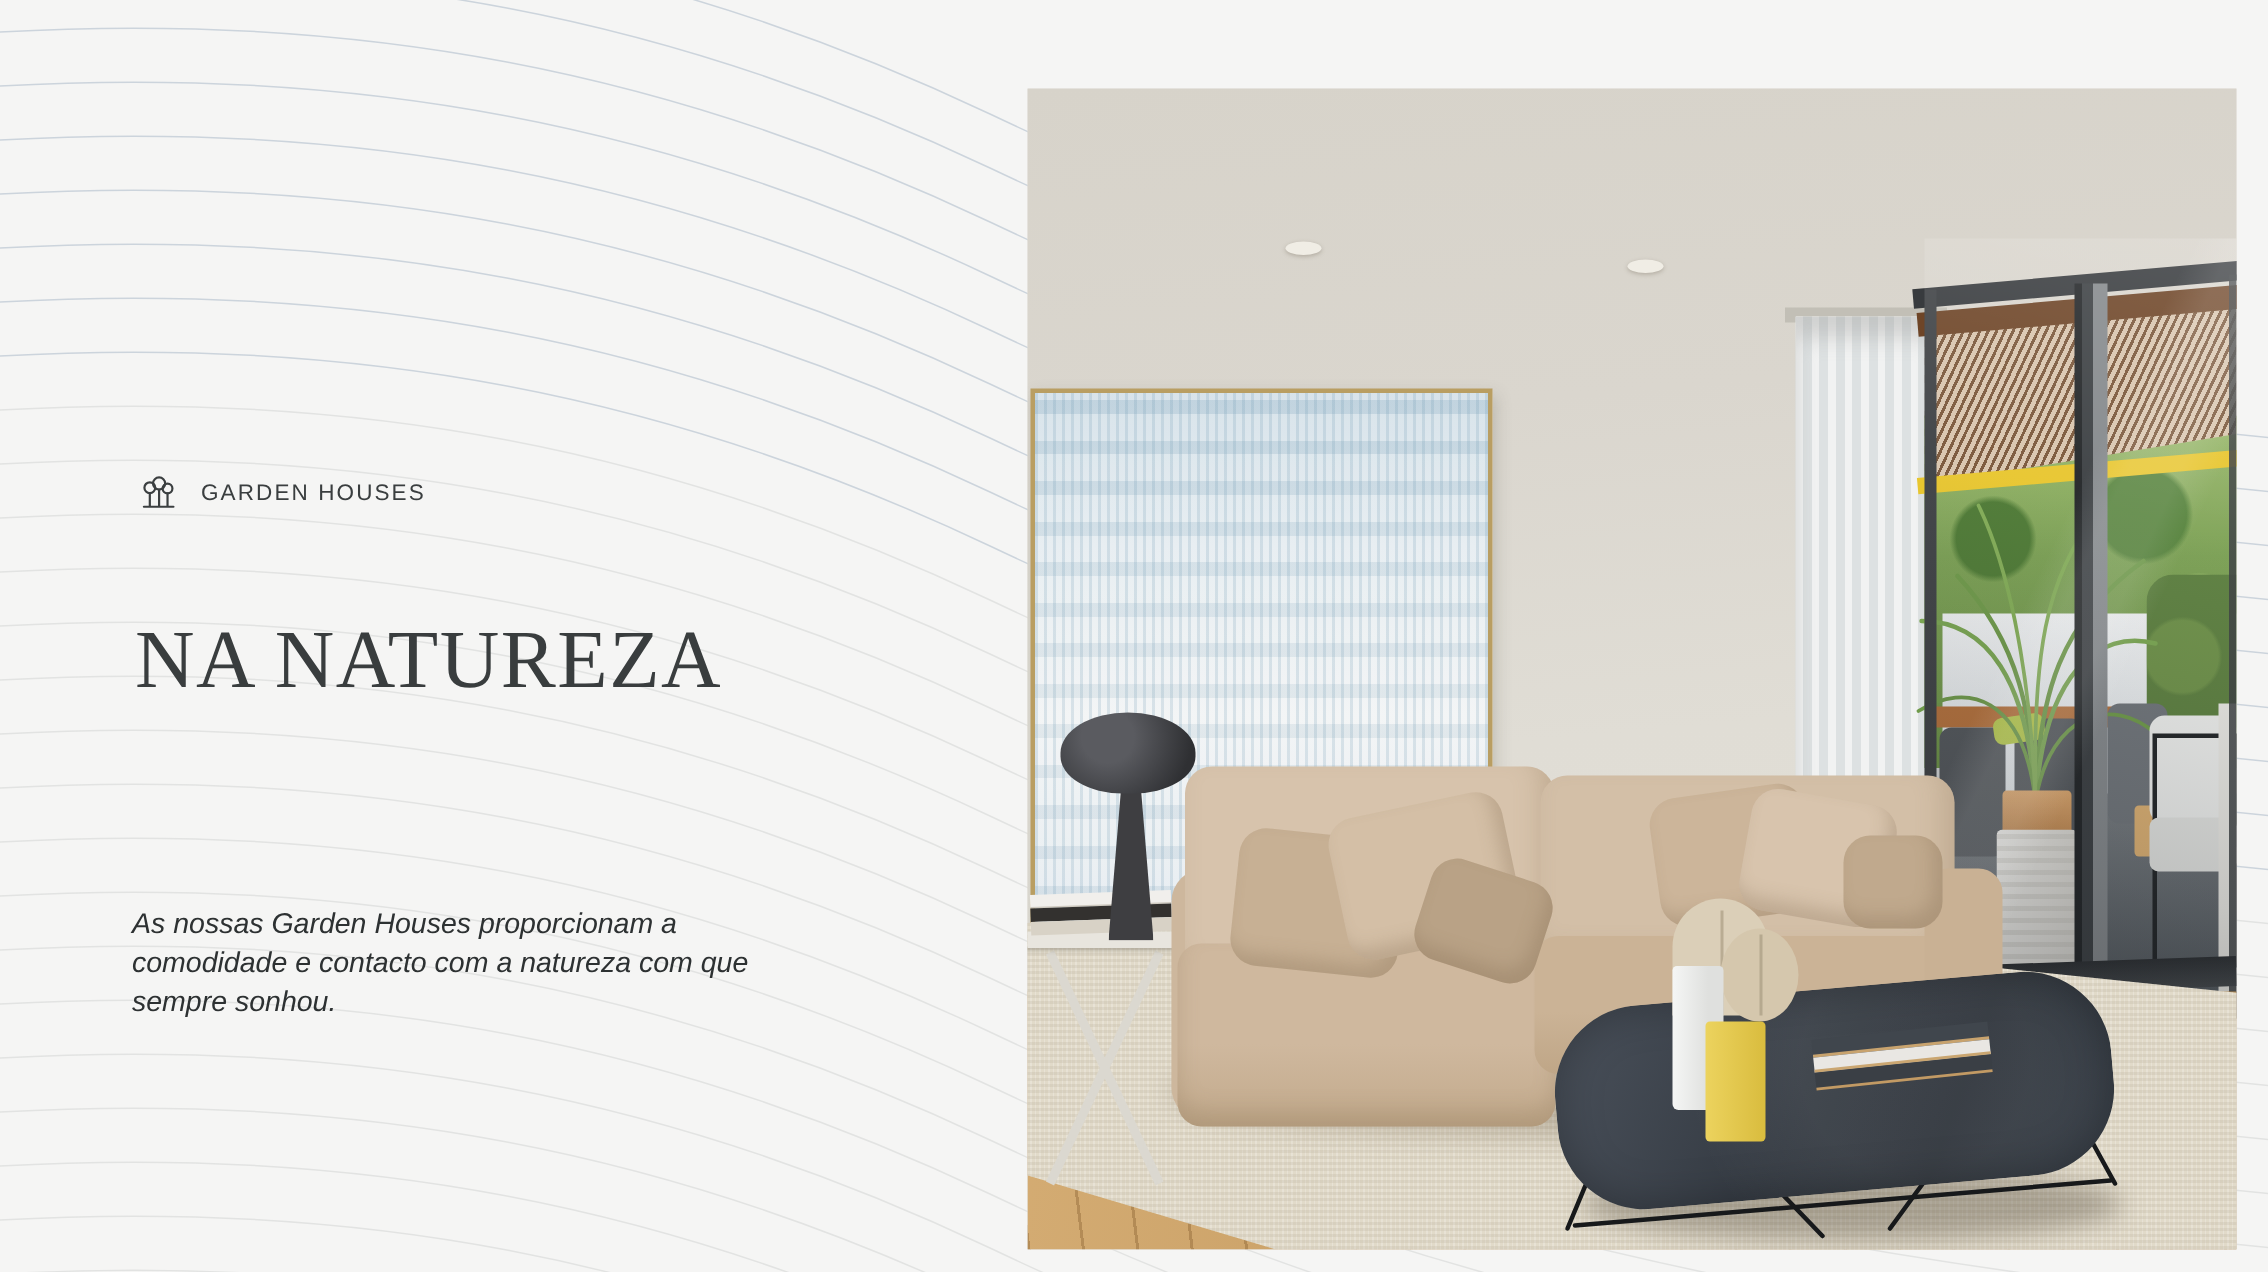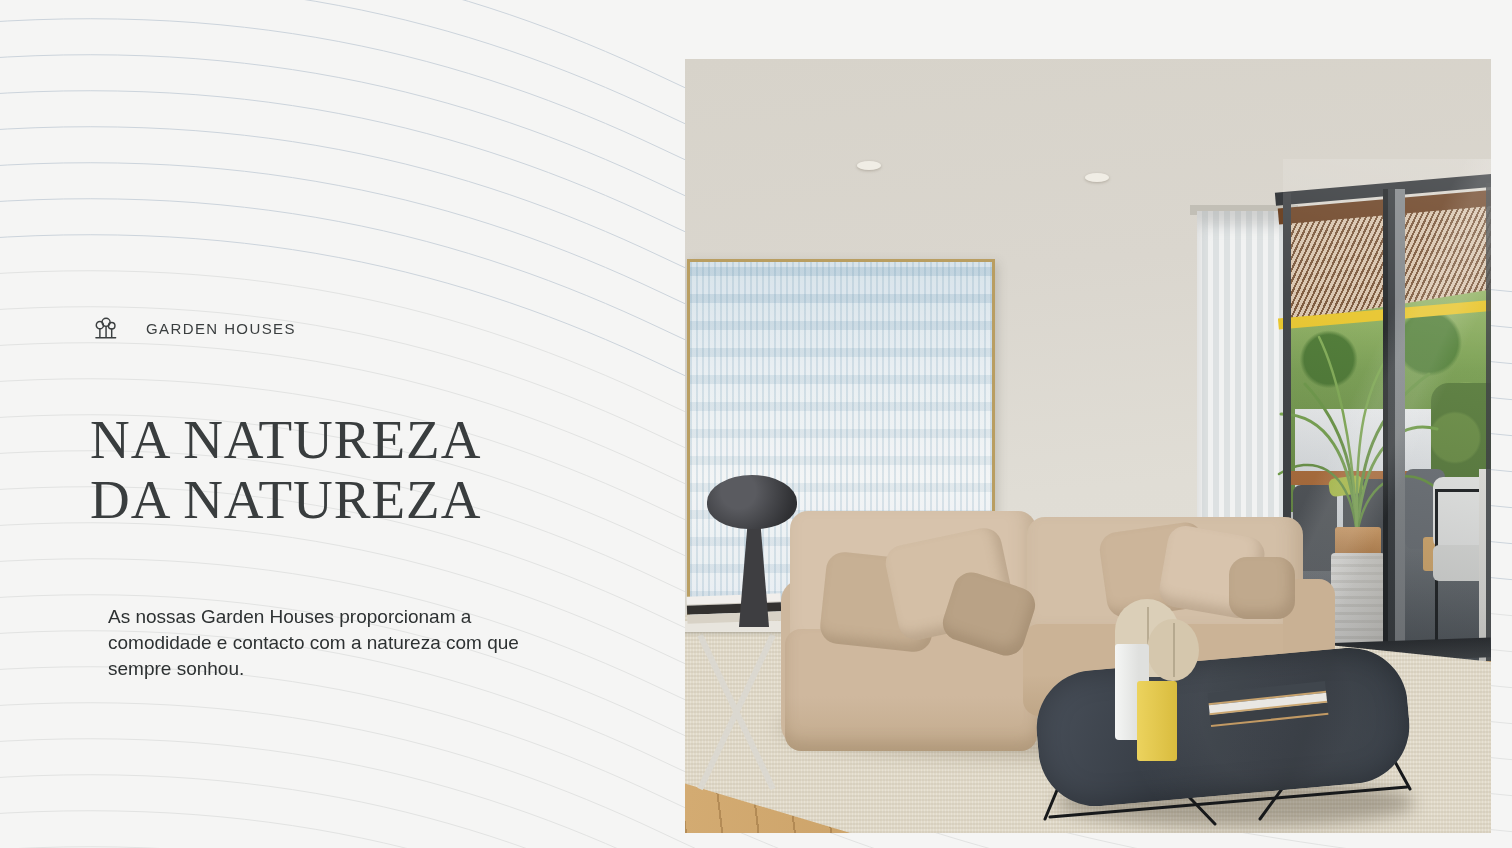--- a/index.html
+++ b/index.html
@@ -6,28 +6,28 @@
   html,body{margin:0;padding:0;}
   body{
     width:1512px;height:848px;overflow:hidden;position:relative;
     background:#f5f5f4;font-family:"Liberation Sans",sans-serif;
   }
   
   #contour-svg{position:absolute;inset:0;z-index:0;}
   #contour-svg path{fill:none;stroke-width:1;}
   
   .left-col{position:absolute;inset:0;z-index:1;}
-  .brand{position:absolute;left:92px;top:316px;display:flex;align-items:center;gap:27px;}
+  .brand{position:absolute;left:92px;top:316px;display:flex;align-items:center;gap:15px;}
   .brand svg{width:27px;height:25px;stroke:#3b3f40;fill:none;stroke-width:1.3;stroke-linecap:round;}
   .brand-label{font-size:15px;letter-spacing:1.4px;color:#3a3e3f;}
   .headline{position:absolute;left:90px;top:350px;margin:0;
     font-family:"Liberation Serif",serif;font-weight:400;
     font-size:55px;line-height:60px;letter-spacing:1px;color:#393d3e;}
   .para{position:absolute;margin:0;font-size:19px;line-height:26px;color:#2d3132;width:440px;}
-  .para-1{left:108px;top:604px;}
+  .para-1{left:88px;top:604px;font-style:italic;}
   .para-2{left:96px;top:693px;}
   
   .photo{position:absolute;left:685px;top:59px;width:806px;height:774px;overflow:hidden;z-index:2;background:#ddd9d1;}
   .photo *{position:absolute;}
   .wall{inset:0;background:linear-gradient(175deg,#d7d3ca 0%,#dad6ce 28%,#e0ddd5 55%,#e3e0d8 100%);}
   .spot{width:24px;height:9px;border-radius:50%;background:#f0ede5;box-shadow:0 1px 3px rgba(120,110,95,.4);}
   .spot-1{left:172px;top:102px;}
   .spot-2{left:400px;top:114px;}
   .artwork{left:2px;top:200px;width:302px;height:392px;border:3px solid #b99e62;
     background-image:
@@ -184,21 +184,20 @@
       <circle cx="12.5" cy="5.5" r="3.6"></circle>
       <circle cx="17.5" cy="8.5" r="2.9"></circle>
       <path d="M7 11.2 L7 19 M12.5 9.1 L12.5 19 M17.5 11.4 L17.5 19 M3.5 19.3 L21 19.3"></path>
     </svg>
     <span class="brand-label">GARDEN HOUSES</span>
   </div>
 
   <h1 class="headline">
     <br>
     <span>NA NATUREZA</span><br>
-    <span>DA NATUREZA</span>
   </h1>
 
   <p class="para para-1">As nossas Garden Houses proporcionam a comodidade e contacto com a natureza com que sempre sonhou.</p>
 </div>
 
 <div class="photo" title="Render of a Garden Houses living room: beige modular sofa, blue abstract artwork in gold frame, black mushroom lamp, charcoal coffee table with yellow and white vases, sheer curtain and sliding glass doors opening to a terrace with palm plant, pergola and outdoor furniture">
   <div class="wall"></div>
   <div class="spot spot-1"></div>
   <div class="spot spot-2"></div>
   <div class="artwork"></div>

